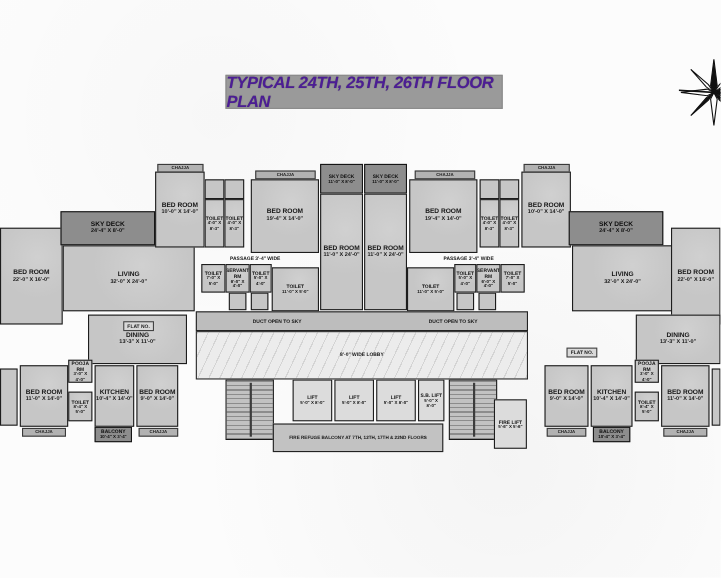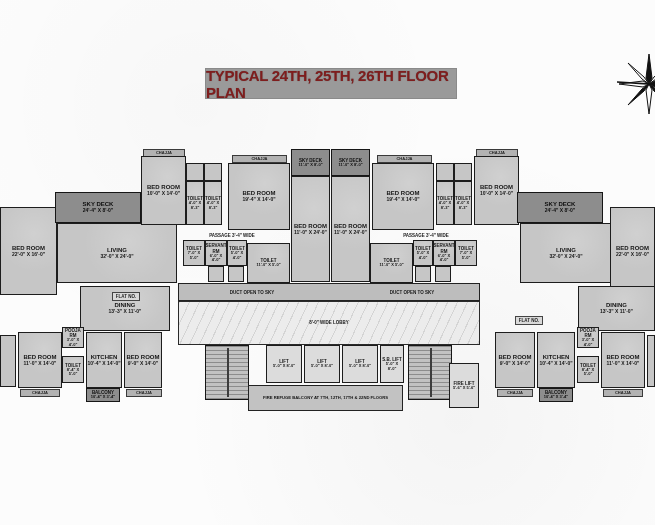--- a/index.html
+++ b/index.html
@@ -5,22 +5,22 @@
   html,body{margin:0;padding:0;}
   body{width:655px;height:525px;overflow:hidden;background:#fdfdfd;
        font-family:"Liberation Sans", sans-serif;position:relative;}
   #canvas{position:absolute;inset:0;background:
       radial-gradient(circle at 30% 20%, rgba(0,0,0,.02), transparent 40%),
       radial-gradient(circle at 70% 80%, rgba(0,0,0,.03), transparent 45%),
       #fcfcfc;}
   
   .title-bar{position:absolute;left:205px;top:68px;width:250px;height:29px;
       background:#9a9a9a;border:1px solid #8a8a8a;display:flex;align-items:center;justify-content:center;
-      color:#7f1d1d;font-weight:bold;font-size:15px;letter-spacing:-.3px;
-      font-stretch:condensed;text-shadow:0 0 1px rgba(0,0,0,.35);}
+      color:#4c1d95;font-weight:bold;font-size:15px;letter-spacing:-.3px;
+      font-stretch:condensed;text-shadow:0 0 1px rgba(0,0,0,.35);font-style:italic;}
   
   #plan{position:absolute;inset:0;}
   .room{position:absolute;box-sizing:border-box;border:1.6px solid #1d1d1d;
       background:
         radial-gradient(circle at 60% 30%, rgba(255,255,255,.18), transparent 55%),
         #c6c6c6;
       display:flex;flex-direction:column;align-items:center;justify-content:center;
       text-align:center;color:#151515;overflow:hidden;}
   .room .rl{font-weight:bold;font-size:6px;line-height:1.15;}
   .room .rd{font-weight:bold;font-size:5px;line-height:1.1;}

